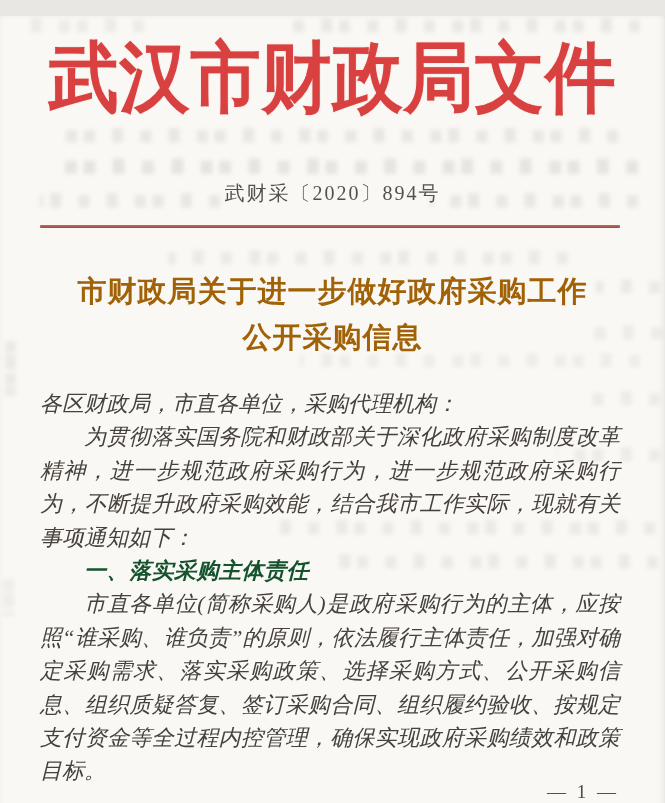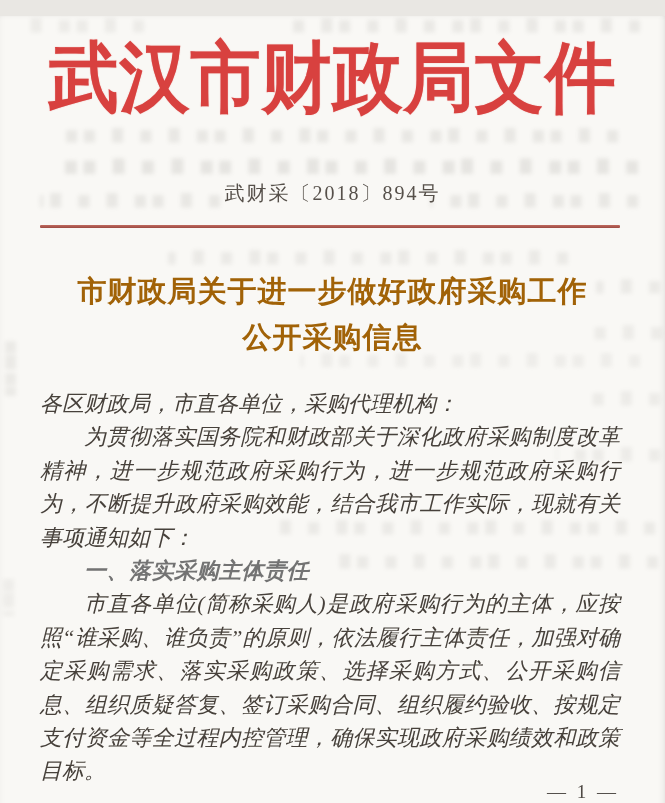--- a/index.html
+++ b/index.html
@@ -89,21 +89,21 @@
     line-height: 33.4px;
     color: #47413b;
     text-align: justify;
     text-justify: inter-ideograph;
   }
   .body-block p { margin: 0; font-style: italic; }
   .indent { text-indent: 2em; }
   .section-heading {
     font-family: "Liberation Sans", "DejaVu Sans", sans-serif;
     font-weight: 700;
-    color: #737373;
+    color: #14532d;
     letter-spacing: 0.5px;
   }
 
   
   .page-number {
     position: absolute;
     top: 765px;
     right: 46px;
     font-size: 19px;
     letter-spacing: 3px;
@@ -143,21 +143,21 @@
   <div class="bleed" style="top:322px; left:0;     width:16px;  height:58px; opacity:.10; white-space:normal;">▆ ▇ ▆▆ ▇ ▆ ▇▆ ▆ ▇ ▆ ▆▇ ▆ ▇ ▆▆ ▇ ▆ ▇ ▆▆ ▇ ▆ ▇▆ ▆ ▇ ▆ ▆▇ ▆ ▇ ▆▆ ▇ ▆ ▇ ▆▆ ▇ ▆</div>
   <div class="bleed" style="top:336px; left:300px; width:340px; height:15px; opacity:.08;">▆ ▇ ▆▆ ▇ ▆ ▇▆ ▆ ▇ ▆ ▆▇ ▆ ▇ ▆▆ ▇ ▆ ▇ ▆▆ ▇ ▆ ▇▆ ▆ ▇ ▆ ▆▇ ▆ ▇ ▆▆ ▇ ▆ ▇ ▆▆ ▇ ▆</div>
   <div class="bleed" style="top:374px; left:588px; width:72px;  height:16px; opacity:.09;">▆ ▇ ▆▆ ▇ ▆ ▇▆ ▆ ▇ ▆ ▆▇ ▆ ▇ ▆▆ ▇ ▆ ▇ ▆▆ ▇ ▆ ▇▆ ▆ ▇ ▆ ▆▇ ▆ ▇ ▆▆ ▇ ▆ ▇ ▆▆ ▇ ▆</div>
   <div class="bleed" style="top:430px; left:556px; width:104px; height:16px; opacity:.09;">▆ ▇ ▆▆ ▇ ▆ ▇▆ ▆ ▇ ▆ ▆▇ ▆ ▇ ▆▆ ▇ ▆ ▇ ▆▆ ▇ ▆ ▇▆ ▆ ▇ ▆ ▆▇ ▆ ▇ ▆▆ ▇ ▆ ▇ ▆▆ ▇ ▆</div>
   <div class="bleed" style="top:503px; left:280px; width:375px; height:16px; opacity:.10;">▆ ▇ ▆▆ ▇ ▆ ▇▆ ▆ ▇ ▆ ▆▇ ▆ ▇ ▆▆ ▇ ▆ ▇ ▆▆ ▇ ▆ ▇▆ ▆ ▇ ▆ ▆▇ ▆ ▇ ▆▆ ▇ ▆ ▇ ▆▆ ▇ ▆</div>
   <div class="bleed" style="top:537px; left:330px; width:328px; height:16px; opacity:.10;">▆ ▇ ▆▆ ▇ ▆ ▇▆ ▆ ▇ ▆ ▆▇ ▆ ▇ ▆▆ ▇ ▆ ▇ ▆▆ ▇ ▆ ▇▆ ▆ ▇ ▆ ▆▇ ▆ ▇ ▆▆ ▇ ▆ ▇ ▆▆ ▇ ▆</div>
   <div class="bleed" style="top:560px; left:0;     width:14px;  height:40px; opacity:.08; white-space:normal;">▆ ▇ ▆▆ ▇ ▆ ▇▆ ▆ ▇ ▆ ▆▇ ▆ ▇ ▆▆ ▇ ▆ ▇ ▆▆ ▇ ▆ ▇▆ ▆ ▇ ▆ ▆▇ ▆ ▇ ▆▆ ▇ ▆ ▇ ▆▆ ▇ ▆</div>
 
   <div class="agency-title">武汉市财政局文件</div>
 
-  <div class="doc-number">武财采〔2018〕894号</div>
+  <div class="doc-number">武财采〔2020〕894号</div>
 
   <div class="red-rule"></div>
 
   <div class="doc-title">
     <div>市财政局关于进一步做好政府采购工作</div>
     <div>公开采购信息</div>
   </div>
 
   <div class="body-block">
     <p>各区财政局，市直各单位，采购代理机构：</p>

